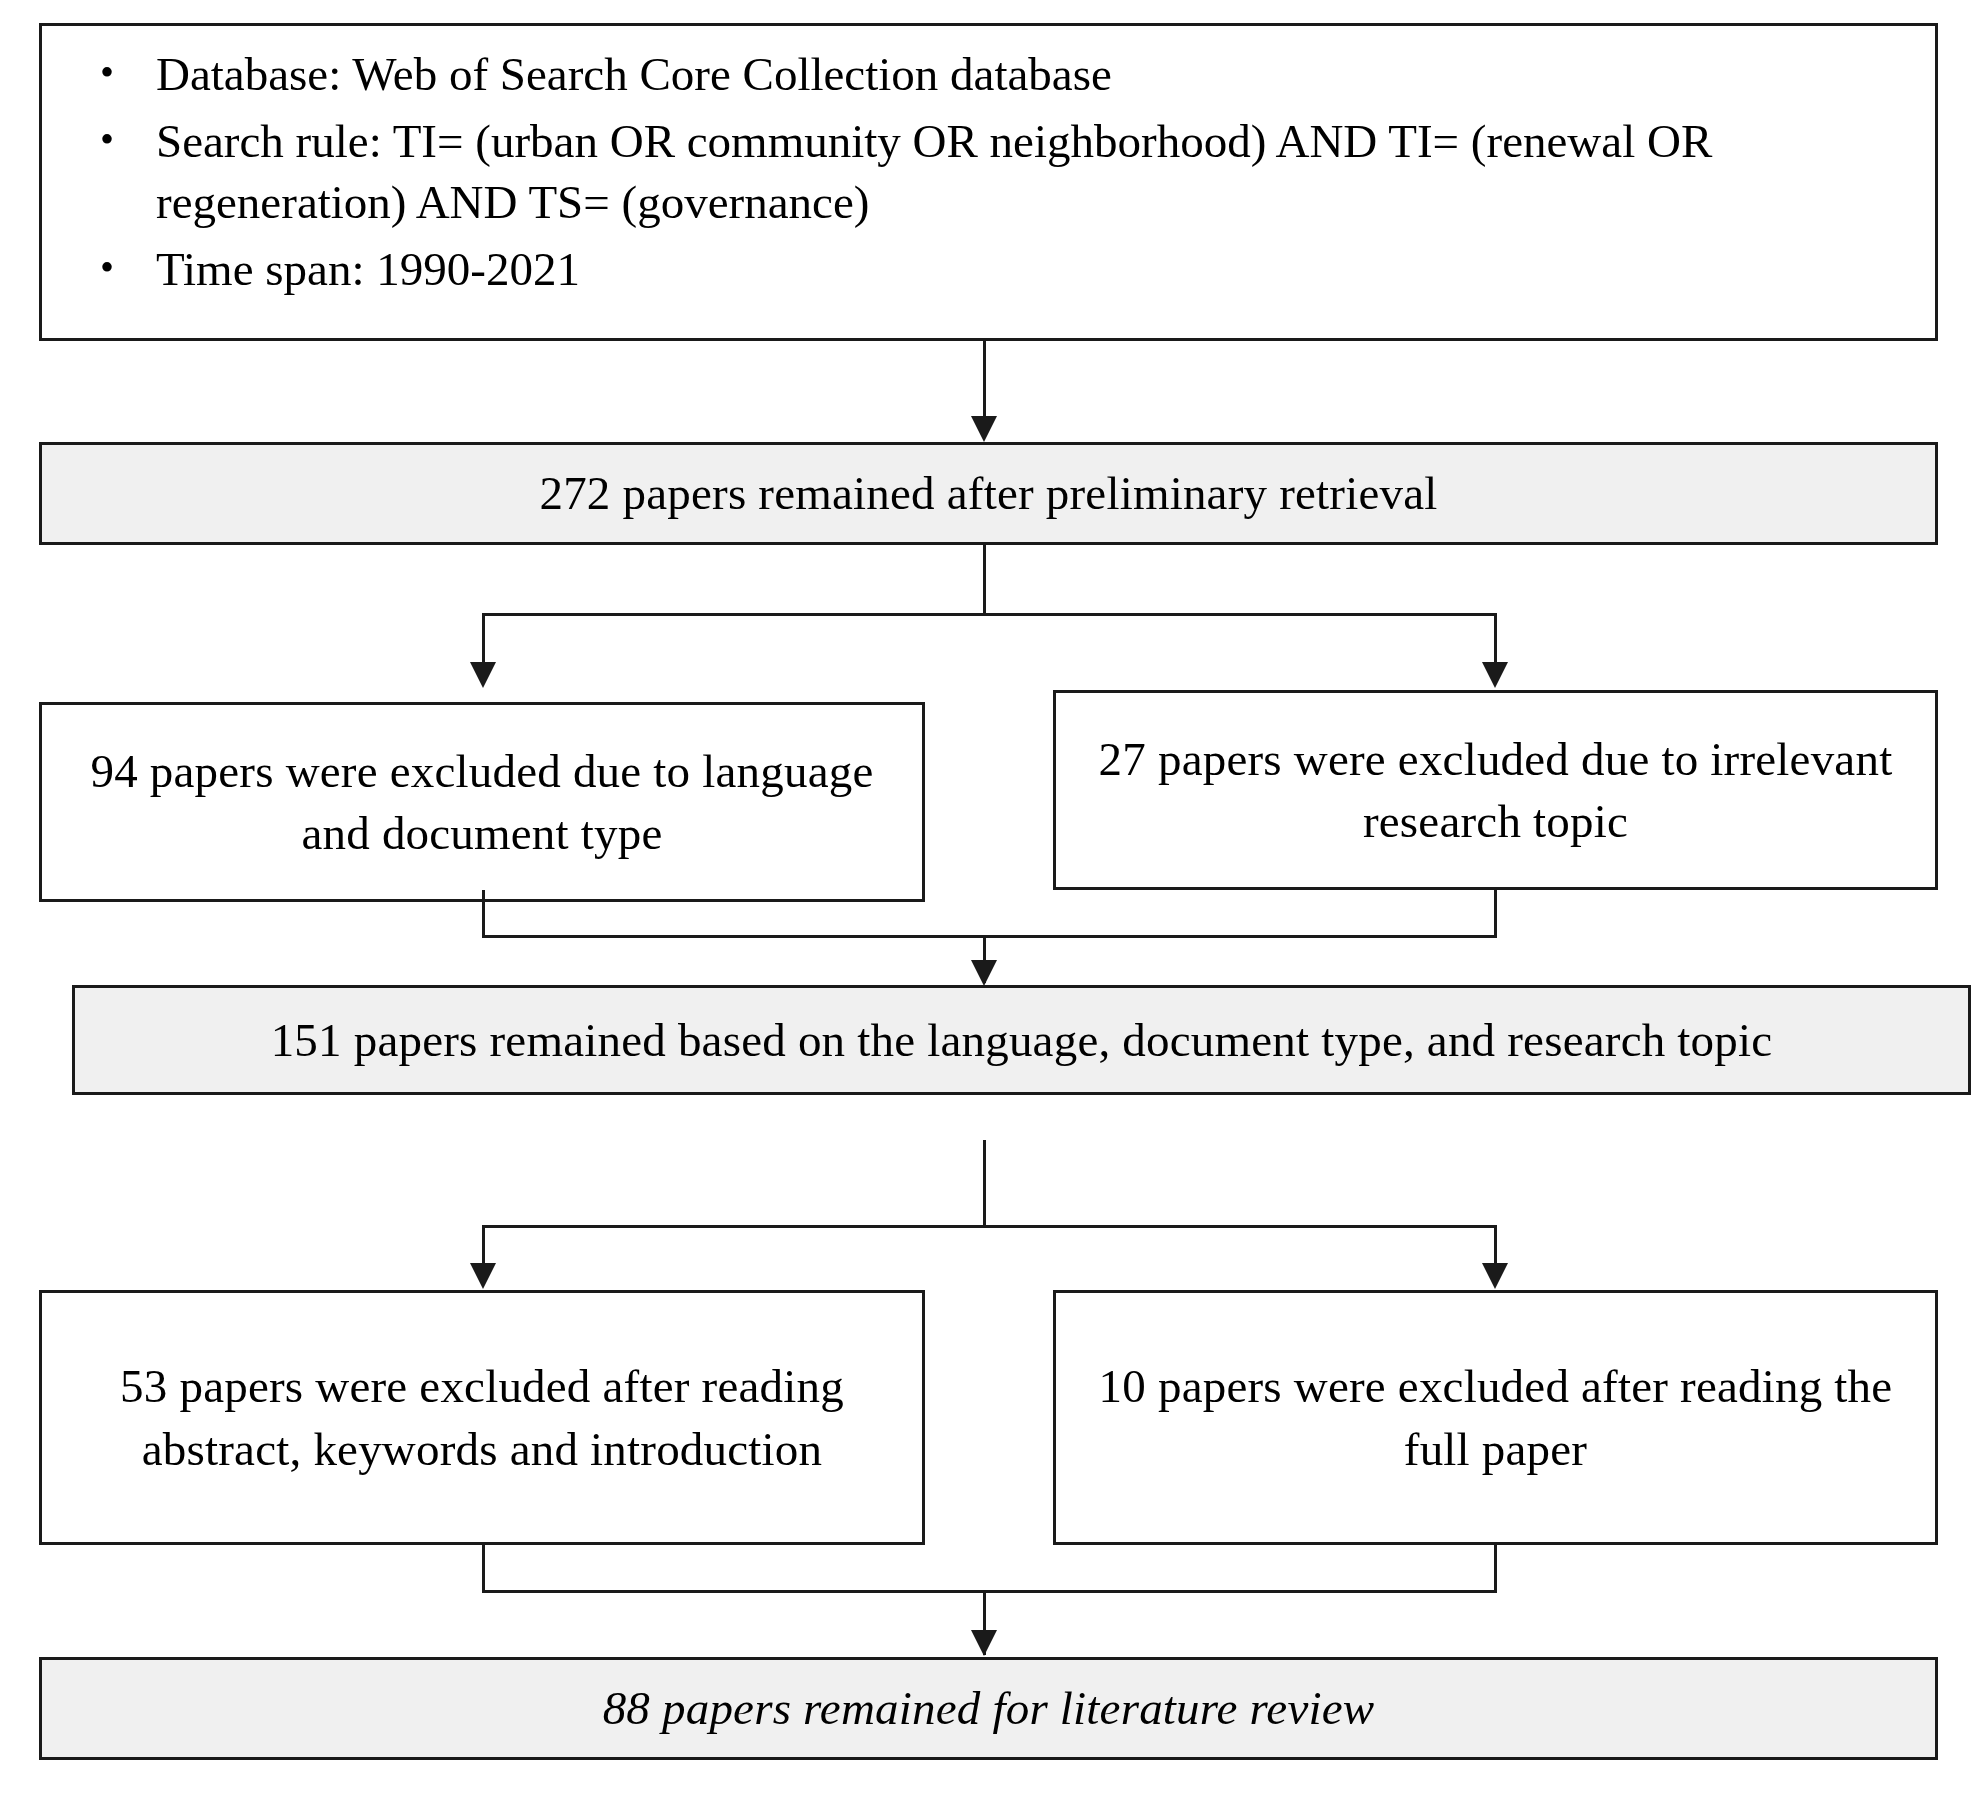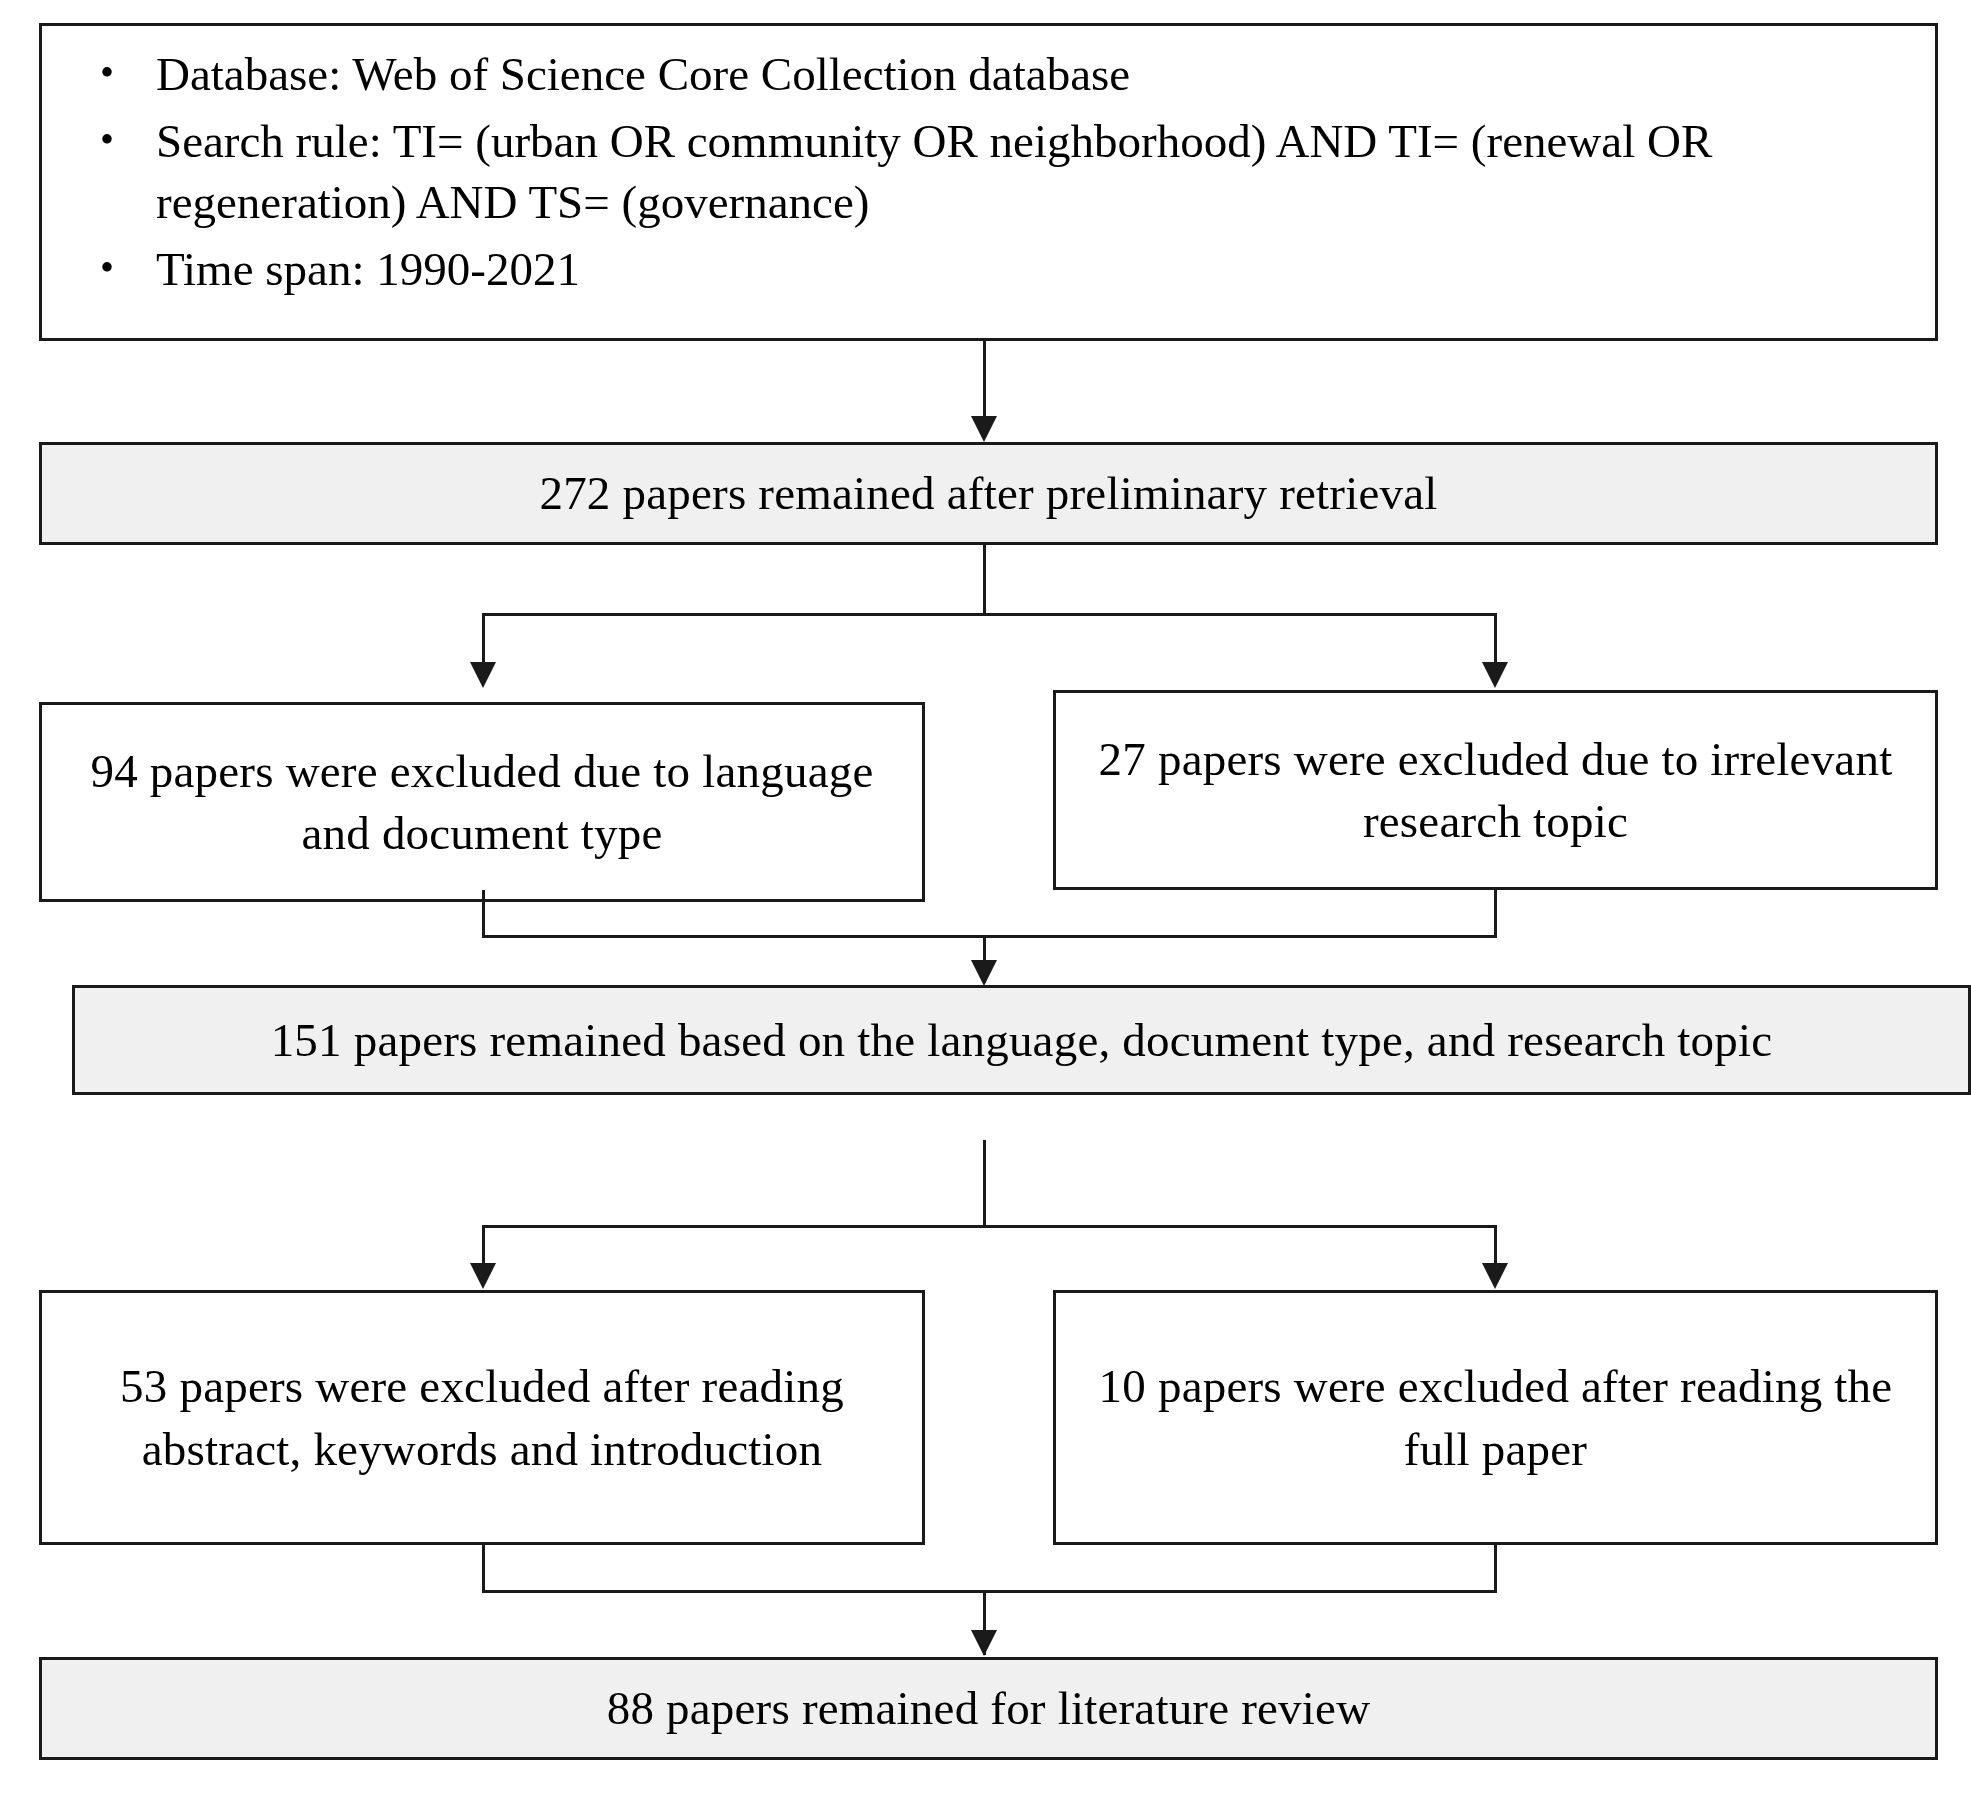--- a/index.html
+++ b/index.html
@@ -88,21 +88,21 @@
 </style>
 </head>
 <body>
 
 <div id="canvas">
 
   <div class="criteria-box" style="left:39px; top:23px; width:1899px; height:318px;">
     <ul class="criteria-list">
       <li class="criteria-item">
         <span class="bullet">•</span>
-        <span>Database: Web of Science Core Collection database</span>
+        <span>Database: Web of Search Core Collection database</span>
       </li>
       <li class="criteria-item">
         <span class="bullet">•</span>
         <span>Search rule: TI= (urban OR community OR neighborhood) AND TI= (renewal OR regeneration) AND TS= (governance)</span>
       </li>
       <li class="criteria-item">
         <span class="bullet">•</span>
         <span>Time span: 1990-2021</span>
       </li>
     </ul>
@@ -152,17 +152,17 @@
   <div class="box" style="left:1053px; top:1290px; width:885px; height:255px;">
     <div class="inner">10 papers were excluded after reading the full paper</div>
   </div>
 
   <div class="vline" style="left:482px; top:1545px; height:48px;"></div>
   <div class="vline" style="left:1494px; top:1545px; height:48px;"></div>
   <div class="hline" style="left:482px; top:1590px; width:1015px;"></div>
   <div class="vline" style="left:983px; top:1590px; height:65px;"></div>
   <div class="arrowhead" style="left:971px; top:1630px;"></div>
 
-  <div class="box shaded" style="left:39px; top:1657px; width:1899px; height:103px;">
+  <div class="box shaded" style="left:39px; top:1657px; width:1899px; height:103px;font-style:italic;">
     <div class="inner">88 papers remained for literature review</div>
   </div>
 
 </div>
 
 </body></html>

